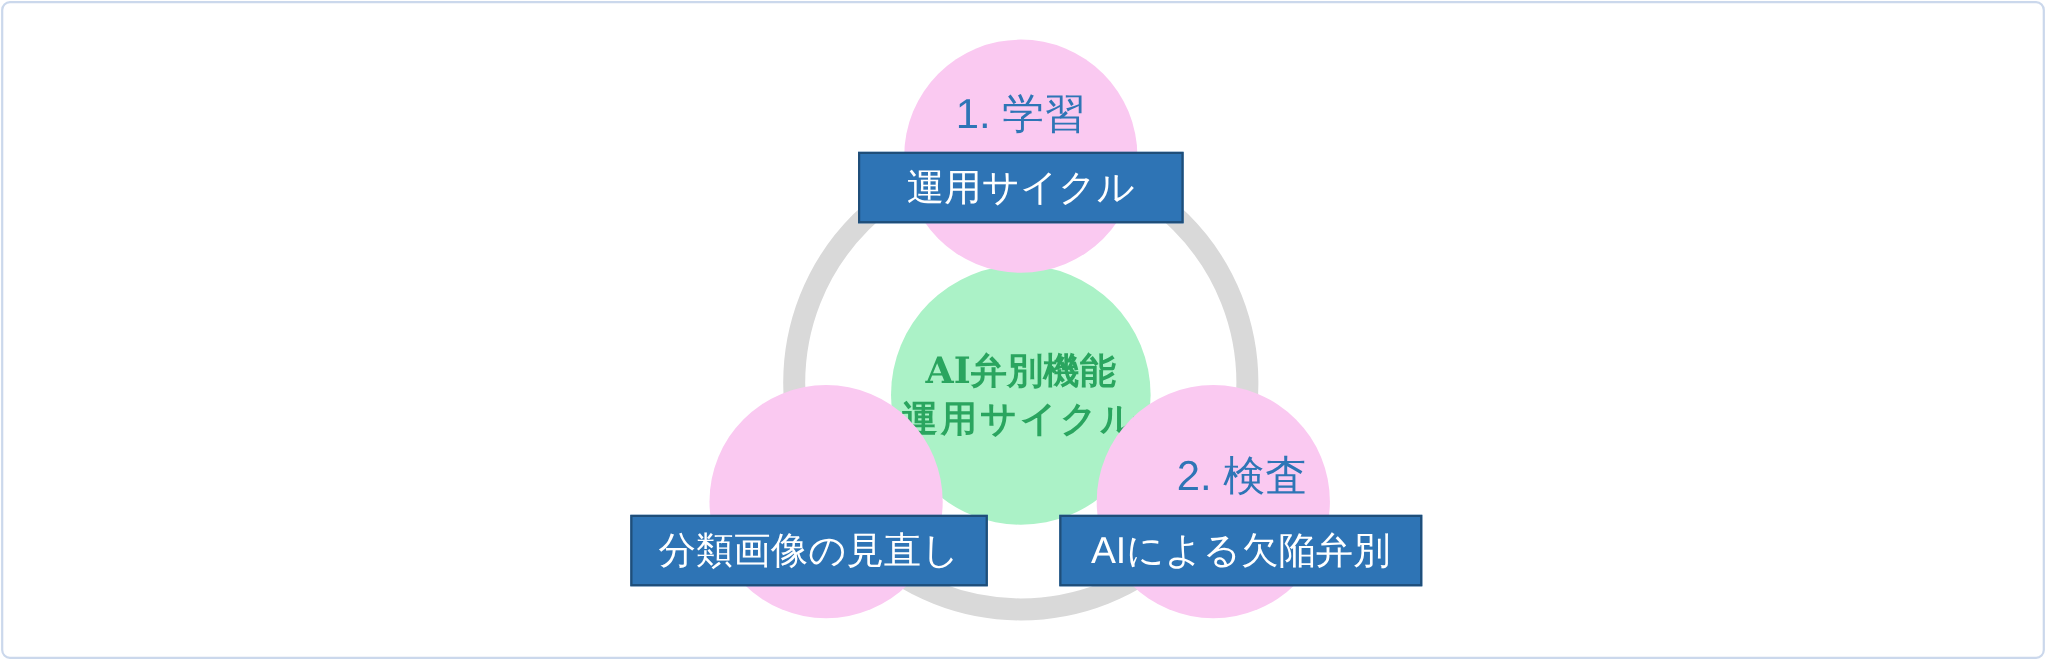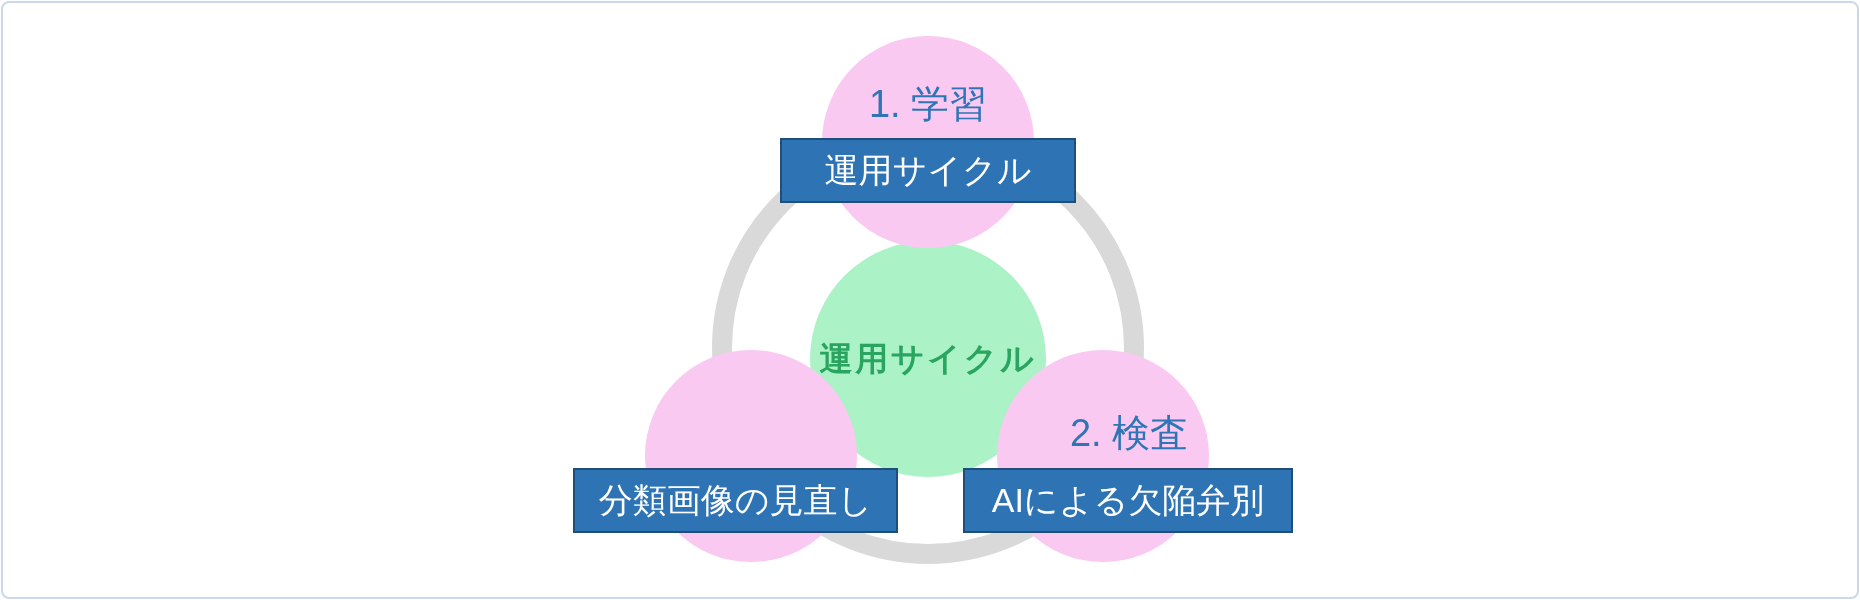--- a/index.html
+++ b/index.html
@@ -56,20 +56,21 @@
   .b-right{left:960px;top:465px;width:326px;}
 </style>
 </head>
 <body>
 
 <div class="frame">
 
   <div class="ring"></div>
 
   <div class="circle green">
+    <div class="line line1">AI弁別機能</div>
     <div class="line line2">運用サイクル</div>
   </div>
 
   <div class="circle pink c-top"></div>
   <div class="step-title t-top">1. 学習</div>
 
   <div class="circle pink c-right"></div>
   <div class="step-title t-right">2. 検査</div>
 
   <div class="circle pink c-left"></div>

